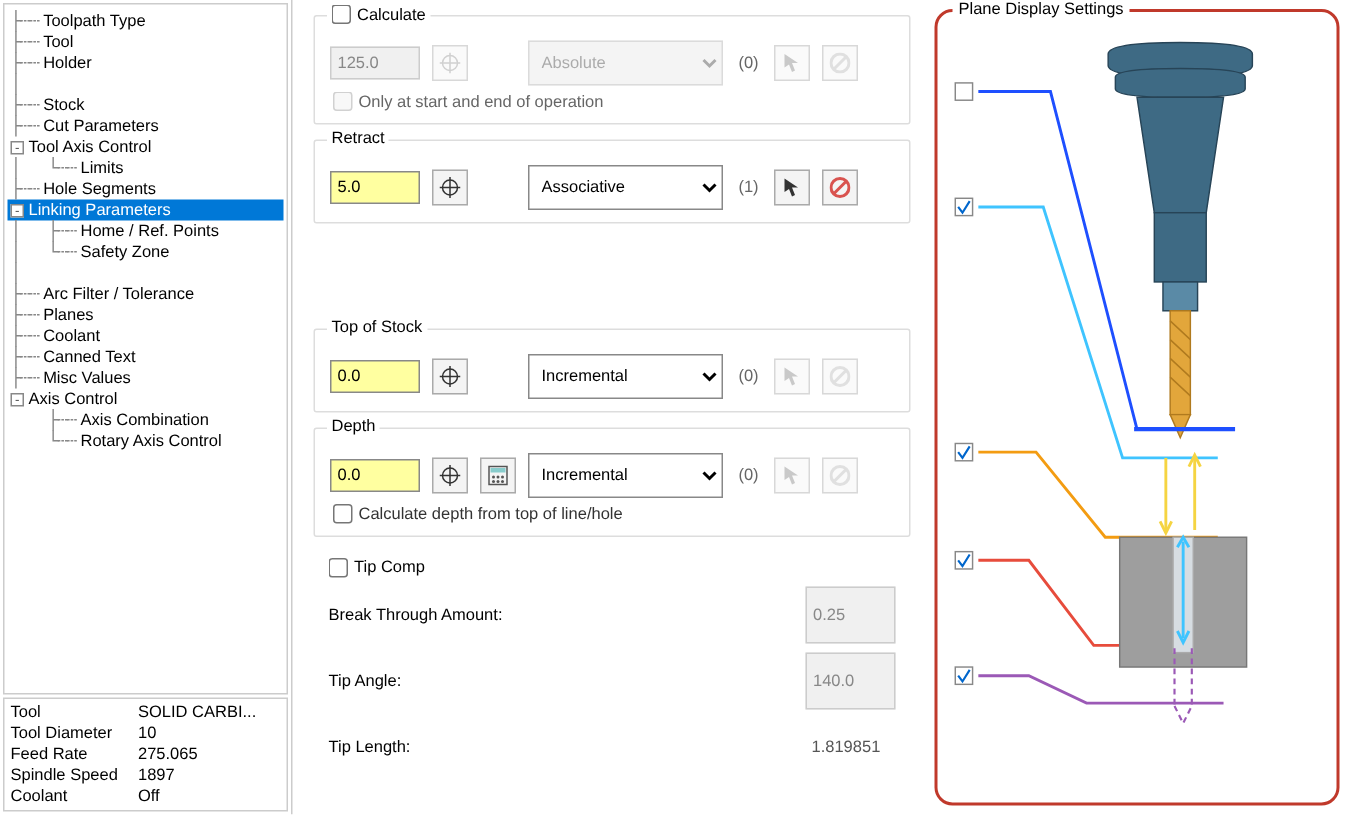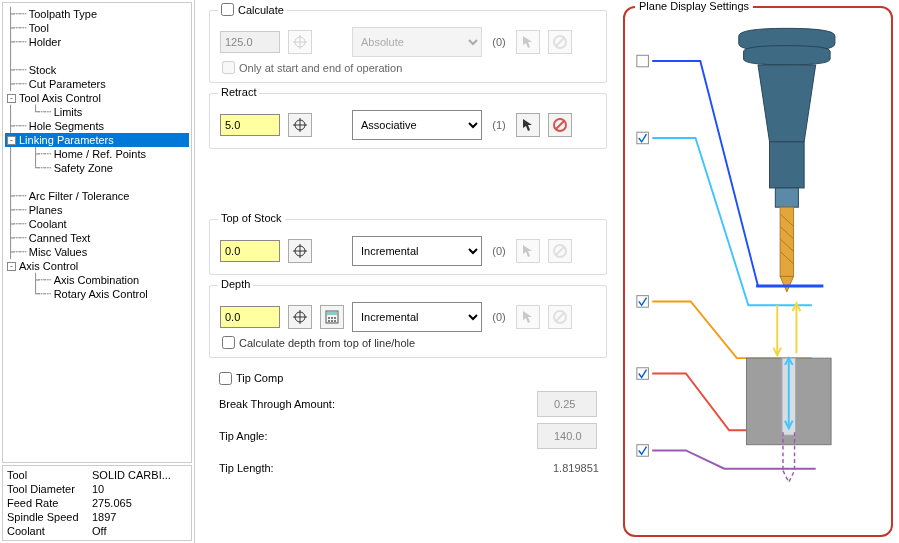--- a/index.html
+++ b/index.html
@@ -25,21 +25,21 @@
 .num-input { width: 60px; height: 22px; border: 1px solid #888; padding: 0 4px; text-align: left; }
 .num-input.yellow { background: #ffffa0; }
 .num-input.disabled { background: #f0f0f0; color: #888; border-color: #ccc; }
 .sel { width: 130px; height: 30px; border: 1px solid #888; padding: 0 4px; background: #fff; }
 .sel.disabled { background: #f0f0f0; color: #888; border-color: #ccc; }
 .btn { width: 24px; height: 24px; border: 1px solid #aaa; background: #f4f4f4; display: inline-flex; align-items: center; justify-content: center; cursor: pointer; }
 .btn.disabled { opacity: 0.45; cursor: default; }
 .count { color: #666; width: 18px; text-align: center; }
 .subrow { margin-left: 2px; margin-top: 4px; display: flex; align-items: center; gap: 4px; color: #666; }
 .tip-row { display: flex; align-items: center; justify-content: space-between; margin-top: 6px; }
-.tip-val { width: 60px; height: 26px; border: 1px solid #ccc; background: #f0f0f0; color: #888; padding: 0 16px; display: flex; align-items: center; }
+.tip-val { width: 60px; height: 38px; border: 1px solid #ccc; background: #f0f0f0; color: #888; padding: 0 4px; display: flex; align-items: center; }
 .tip-val.plain { border: none; background: transparent; color: #555; }
 .pds-col { width: 270px; border: 2px solid #c0392b; border-radius: 12px; padding: 4px 8px 8px 8px; position: relative; }
 .pds-title { position: absolute; top: -8px; left: 10px; background: #fff; padding: 0 4px; font-size: 11px; }
 .diagram { width: 100%; height: 500px; }
 svg .check-box { fill: #fff; stroke: #888; }
 svg .check-mark { stroke: #0066cc; stroke-width: 1.5; fill: none; }
 </style>
 </head>
 <body>
 

